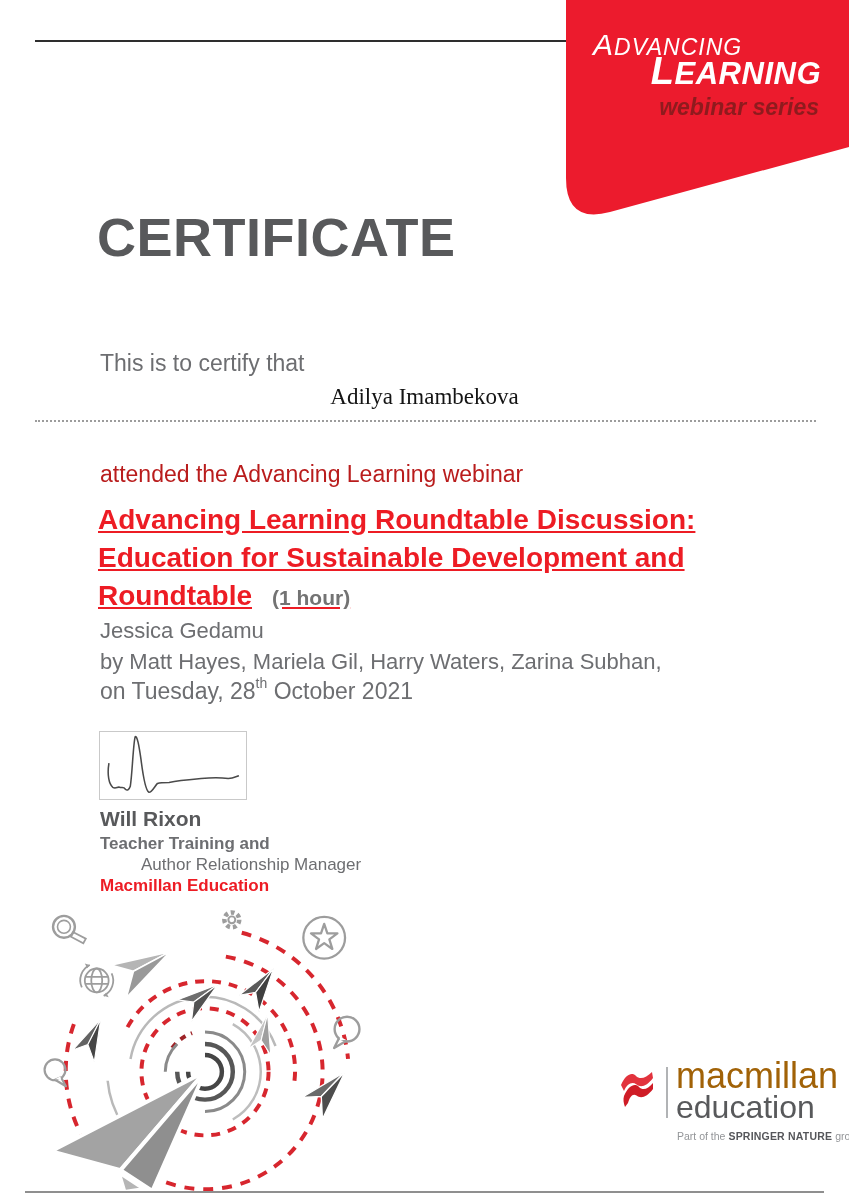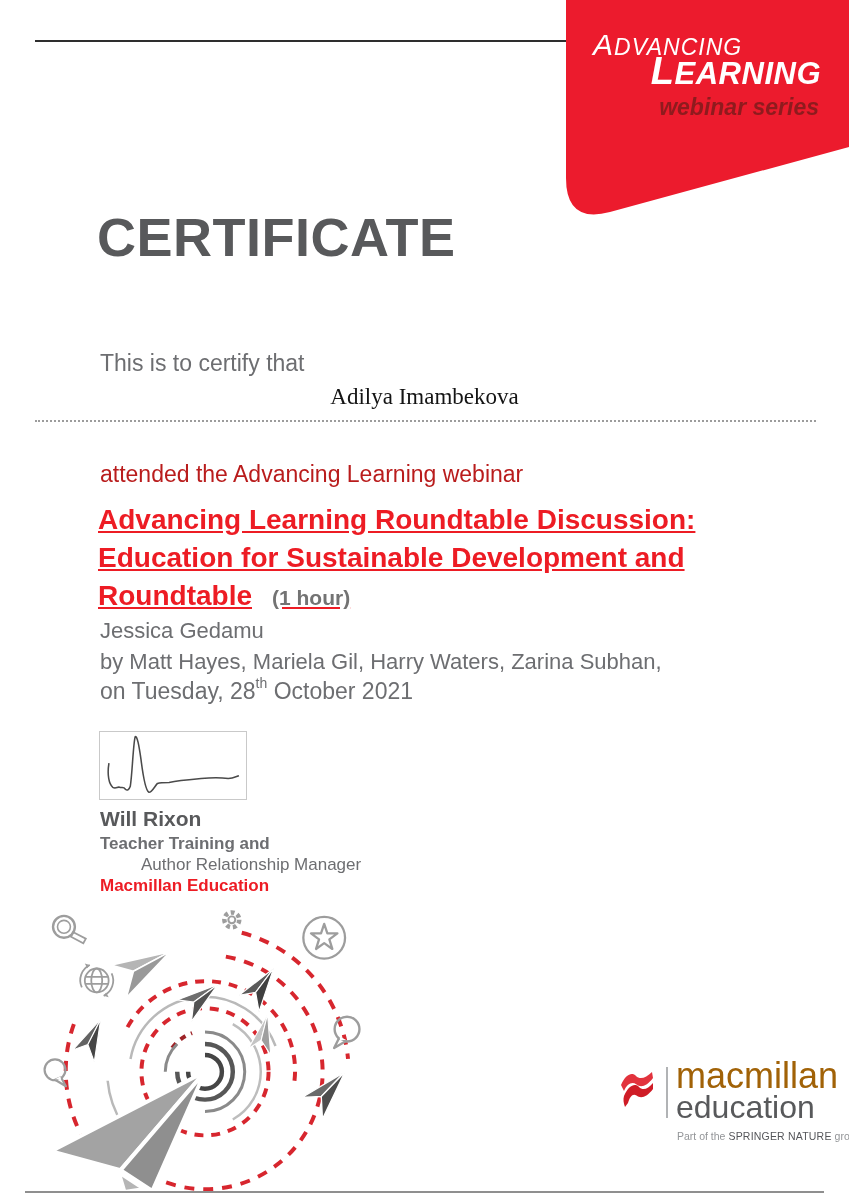--- a/index.html
+++ b/index.html
@@ -42,21 +42,21 @@
   .sig-org{left:100px;top:876px;font-size:17px;font-weight:700;color:#ed1c24;}
 
   
   .deco{left:22px;top:897px;width:365px;height:296px;}
   .bottom-rule{left:25px;top:1191px;width:799px;height:2px;background:#8f8f8f;}
   .logo{left:618px;top:1064px;width:220px;height:85px;}
   .logo-bar{position:absolute;left:48px;top:3px;width:2px;height:51px;background:#b1b3b5;}
   .logo-name1{position:absolute;left:58px;top:-4px;font-size:36px;line-height:32px;color:#a16207;}
   .logo-name2{position:absolute;left:58px;top:27px;font-size:32px;line-height:32px;color:#58595b;text-align:center;}
   .logo-tagline{position:absolute;left:59px;top:66px;font-size:10.5px;color:#939598;white-space:nowrap;}
-  .logo-tagline .brand{font-weight:400;color:#55565a;margin:0 3px;letter-spacing:0.2px;}
+  .logo-tagline .brand{font-weight:700;color:#55565a;margin:0 3px;letter-spacing:0.2px;}
 </style>
 </head>
 <body>
 
 <div id="page">
 
   <div class="abs top-rule"></div>
 
   <div class="abs badge">
     <svg width="283" height="226" viewBox="0 0 283 226">

